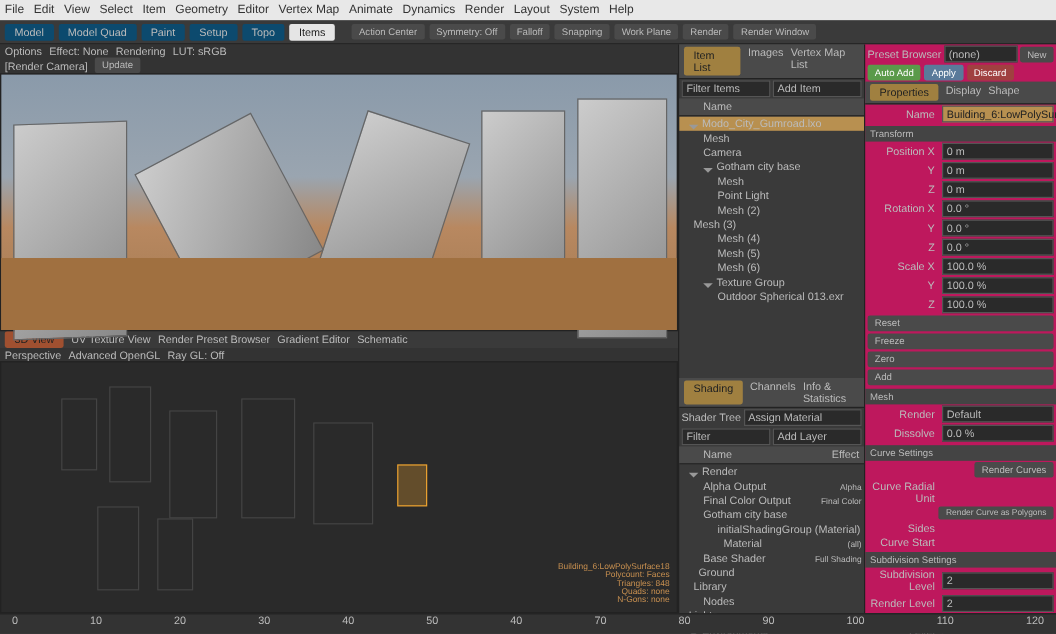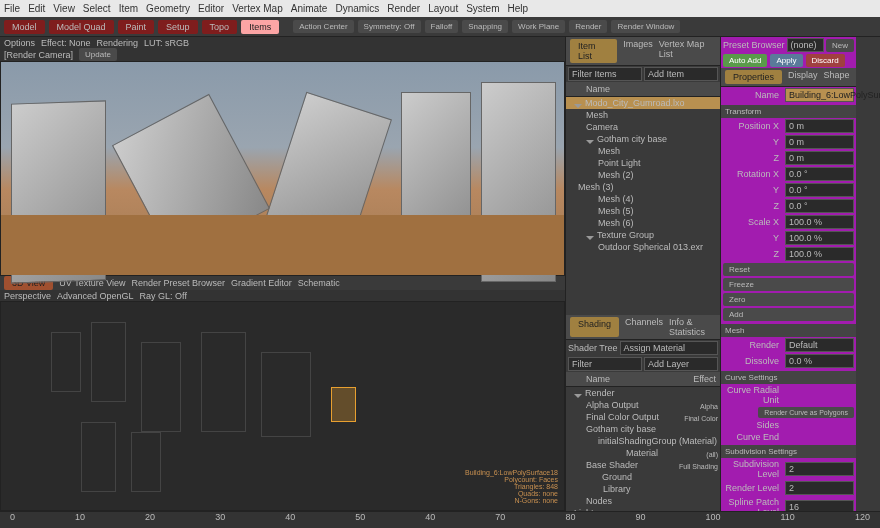--- a/index.html
+++ b/index.html
@@ -1,36 +1,36 @@
 <!DOCTYPE html>
 <html><head>
 <meta charset="utf-8">
 <style>
 *{margin:0;padding:0;box-sizing:border-box;font-family:Arial,sans-serif;font-size:9px;color:#bbb}
 body{background:#3a3a3a;width:880px;height:528px;overflow:hidden;position:relative}
 .menubar{background:#e8e8e8;height:17px;display:flex;align-items:center;padding:0 4px;gap:8px}
 .menubar span{color:#333;font-size:10px;cursor:pointer}
 .toolbar{background:#3a3a3a;height:20px;display:flex;align-items:center;padding:0 4px;gap:4px;border-bottom:1px solid #222}
-.tab{background:#7f1d1d;padding:2px 8px;border-radius:2px;font-size:9px;cursor:pointer}
-.tab.active{background:#fca5a5;color:#222}
+.tab{background:#0c4a6e;padding:2px 8px;border-radius:2px;font-size:9px;cursor:pointer}
+.tab.active{background:#e5e5e5;color:#222}
 .btn{background:#4a4a4a;padding:2px 6px;border-radius:2px;font-size:8px;cursor:pointer;display:inline-flex;align-items:center;gap:2px}
 .btn.green{background:#5a9a4a;color:#fff}
 .btn.red{background:#a04040;color:#fff}
 .btn.blue{background:#5a7a9a;color:#fff}
 .main{display:flex;height:474px}
 .left{width:565px;display:flex;flex-direction:column}
 .viewport{position:relative;background:#555;border:1px solid #222}
 .vp1{height:224px;background:linear-gradient(#8a9aaa 0%,#9aa5b0 40%,#b88860 60%,#a07850 100%)}
 .vp1 .geom{position:absolute;background:linear-gradient(135deg,#ccc,#888);border:1px solid #666}
 .vp2{height:218px;background:#2a2a2a;position:relative;overflow:hidden}
 .vpbar{background:#3a3a3a;height:14px;padding:0 4px;display:flex;align-items:center;gap:6px;font-size:8px}
 .subbar{background:#333;height:12px;font-size:8px;padding:0 4px;display:flex;gap:6px;align-items:center}
 .right{width:315px;display:flex}
 .panel1{width:155px;background:#3a3a3a;border-left:1px solid #222}
-.panel2{width:136px;background:#a21caf;border-left:1px solid #222}
+.panel2{width:160px;background:#be185d;border-left:1px solid #222}
 .panel-head{background:#4a4a4a;padding:2px 4px;font-size:8px;display:flex;gap:6px;border-bottom:1px solid #222}
 .tree-row{padding:1px 2px 1px 12px;font-size:8px;display:flex;align-items:flex-end;gap:3px;cursor:pointer}
 .tree-row.sel{background:#b89050;color:#222}
 .prop-row{display:flex;align-items:center;padding:1px 2px;font-size:8px;gap:2px}
 .prop-label{width:60px;text-align:right;padding-right:4px}
 .prop-val{background:#2a2a2a;padding:1px 3px;flex:1;border:1px solid #555;min-width:30px}
 .prop-val.orange{background:#b89050;color:#222}
 .section{background:#444;padding:2px 4px;font-size:8px;margin-top:2px}
 .timeline{background:#333;height:18px;border-top:1px solid #222;position:relative}
 .timeline-ticks{display:flex;justify-content:space-between;padding:0 10px;font-size:7px;color:#888}
@@ -215,32 +215,32 @@
     <div class="tree-row" style="padding-left:20px">
             <span>Final Color Output</span>
             <span style="margin-left:auto;font-size:7px">Final Color</span>
           </div>
     <div class="tree-row" style="padding-left:20px">
             <span>Gotham city base</span>
           </div>
     <div class="tree-row" style="padding-left:32px;color:#d06040">
             <span>initialShadingGroup (Material)</span>
           </div>
-    <div class="tree-row" style="padding-left:60px">
+    <div class="tree-row" style="padding-left:37px">
             <span>Material</span>
             <span style="margin-left:auto;font-size:7px">(all)</span>
           </div>
     <div class="tree-row" style="padding-left:20px">
             <span>Base Shader</span>
             <span style="margin-left:auto;font-size:7px">Full Shading</span>
           </div>
-    <div class="tree-row" style="padding-left:36px">
+    <div class="tree-row" style="padding-left:16px">
             <span>Ground</span>
           </div>
-    <div class="tree-row" style="padding-left:37px">
+    <div class="tree-row" style="padding-left:12px">
             <span>Library</span>
           </div>
     <div class="tree-row" style="padding-left:20px">
             <span>Nodes</span>
           </div>
     <div class="tree-row" style="padding-left:8px">
             <span>Lights</span>
           </div>
     <div class="tree-row" style="padding-left:8px">
             <span class="tri"></span>
@@ -323,31 +323,35 @@
   <div class="prop-row">
           <span class="prop-label">Render</span>
           <span class="prop-val">Default</span>
         </div>
   <div class="prop-row">
           <span class="prop-label">Dissolve</span>
           <span class="prop-val">0.0 %</span>
         </div>
   <div class="section">Curve Settings</div>
   <div class="prop-row">
+          <span style="flex:1"></span>
+          <span class="btn">Render Curves</span>
+        </div>
+  <div class="prop-row">
           <span class="prop-label">Curve Radial Unit</span>
         </div>
   <div class="prop-row">
           <span style="flex:1"></span>
           <span class="btn" style="font-size:7px">Render Curve as Polygons</span>
         </div>
   <div class="prop-row">
           <span class="prop-label">Sides</span>
         </div>
   <div class="prop-row">
-          <span class="prop-label">Curve End</span>
+          <span class="prop-label">Curve Start</span>
         </div>
   <div class="section">Subdivision Settings</div>
   <div class="prop-row">
           <span class="prop-label">Subdivision Level</span>
           <span class="prop-val">2</span>
         </div>
   <div class="prop-row">
           <span class="prop-label">Render Level</span>
           <span class="prop-val">2</span>
         </div>

